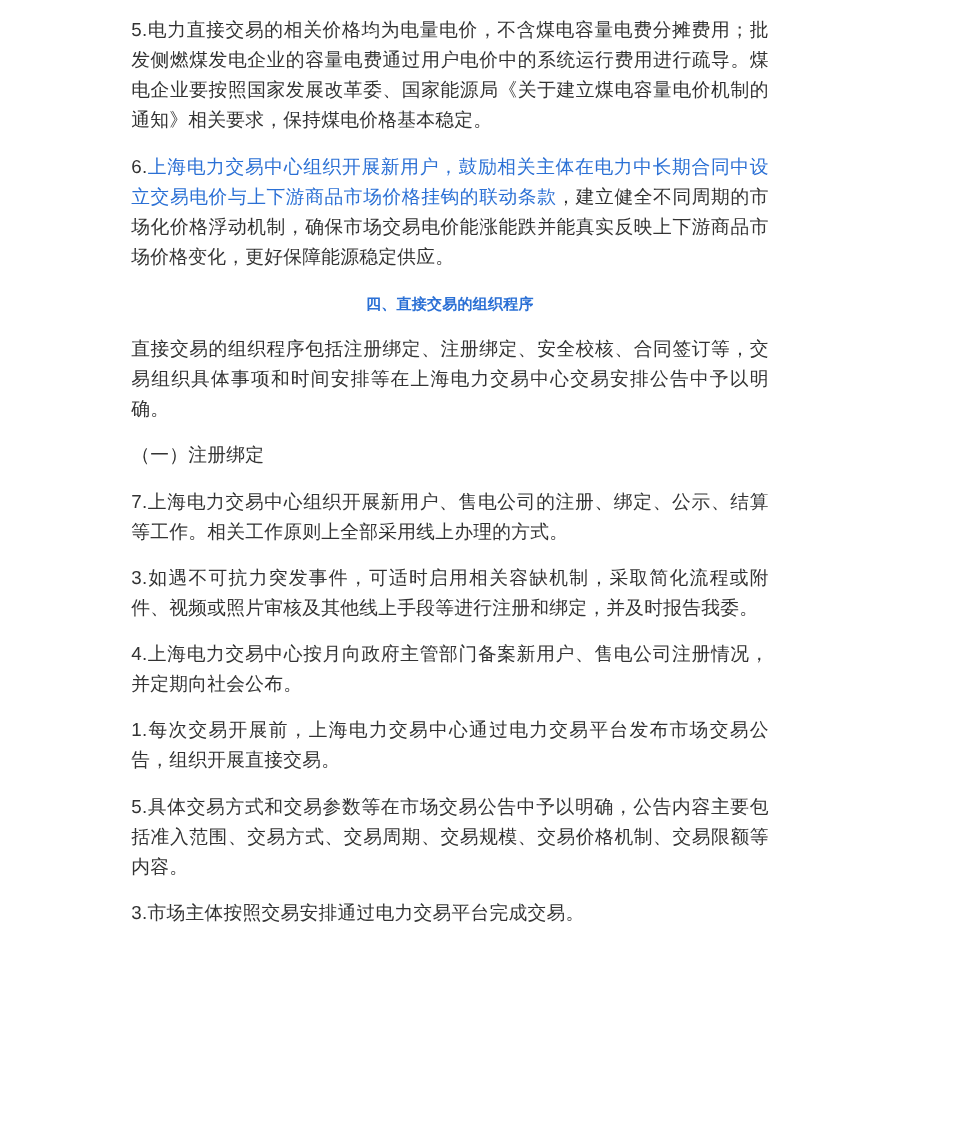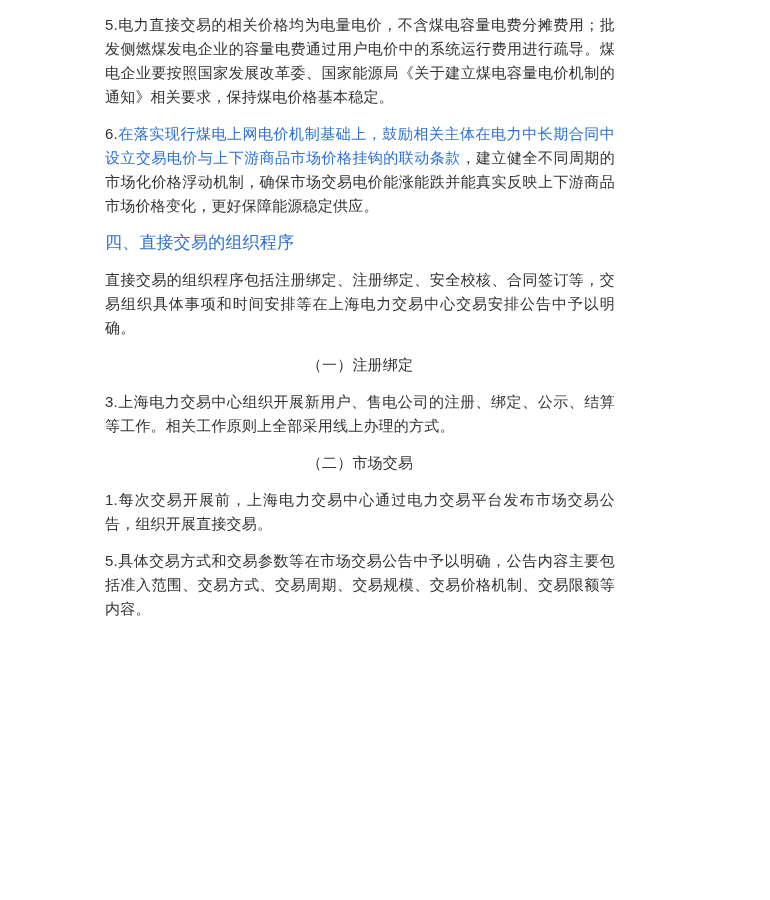--- a/index.html
+++ b/index.html
@@ -24,39 +24,41 @@
     font-size:15px;
     line-height:24px;
     text-align:justify;
     letter-spacing:0.2px;
   }
   .article p{
     margin:0 0 13px 0;
   }
   .section-heading{
     margin:0 0 13px 0;
-    font-size:17px;
+    font-size:12px;
     line-height:24px;
-    font-weight:400;
+    font-weight:700;
     color:var(--accent);
-    text-align:left;
+    text-align:center;
   }
   .subheading{
-    text-align:center;
+    text-align:left;
   }
   .seg-accent{
     color:var(--accent);
   }
 </style>
 </head>
 <body>
 
 <div class="article" id="article-body">
     <p><span class="seg-default">5.电力直接交易的相关价格均为电量电价，不含煤电容量电费分摊费用；批发侧燃煤发电企业的容量电费通过用户电价中的系统运行费用进行疏导。煤电企业要按照国家发展改革委、国家能源局《关于建立煤电容量电价机制的通知》相关要求，保持煤电价格基本稳定。</span></p>
-    <p><span class="seg-default">6.</span><span class="seg-accent">在落实现行煤电上网电价机制基础上，鼓励相关主体在电力中长期合同中设立交易电价与上下游商品市场价格挂钩的联动条款</span><span class="seg-default">，建立健全不同周期的市场化价格浮动机制，确保市场交易电价能涨能跌并能真实反映上下游商品市场价格变化，更好保障能源稳定供应。</span></p>
+    <p><span class="seg-default">6.</span><span class="seg-accent">上海电力交易中心组织开展新用户，鼓励相关主体在电力中长期合同中设立交易电价与上下游商品市场价格挂钩的联动条款</span><span class="seg-default">，建立健全不同周期的市场化价格浮动机制，确保市场交易电价能涨能跌并能真实反映上下游商品市场价格变化，更好保障能源稳定供应。</span></p>
     <h2 class="section-heading">四、直接交易的组织程序</h2>
     <p><span class="seg-default">直接交易的组织程序包括注册绑定、注册绑定、安全校核、合同签订等，交易组织具体事项和时间安排等在上海电力交易中心交易安排公告中予以明确。</span></p>
     <p class="subheading">（一）注册绑定</p>
-    <p><span class="seg-default">3.上海电力交易中心组织开展新用户、售电公司的注册、绑定、公示、结算等工作。相关工作原则上全部采用线上办理的方式。</span></p>
-    <p class="subheading">（二）市场交易</p>
+    <p><span class="seg-default">7.上海电力交易中心组织开展新用户、售电公司的注册、绑定、公示、结算等工作。相关工作原则上全部采用线上办理的方式。</span></p>
+    <p><span class="seg-default">3.如遇不可抗力突发事件，可适时启用相关容缺机制，采取简化流程或附件、视频或照片审核及其他线上手段等进行注册和绑定，并及时报告我委。</span></p>
+    <p><span class="seg-default">4.上海电力交易中心按月向政府主管部门备案新用户、售电公司注册情况，并定期向社会公布。</span></p>
     <p><span class="seg-default">1.每次交易开展前，上海电力交易中心通过电力交易平台发布市场交易公告，组织开展直接交易。</span></p>
     <p><span class="seg-default">5.具体交易方式和交易参数等在市场交易公告中予以明确，公告内容主要包括准入范围、交易方式、交易周期、交易规模、交易价格机制、交易限额等内容。</span></p>
+    <p><span class="seg-default">3.市场主体按照交易安排通过电力交易平台完成交易。</span></p>
   </div>
 
 </body></html>

